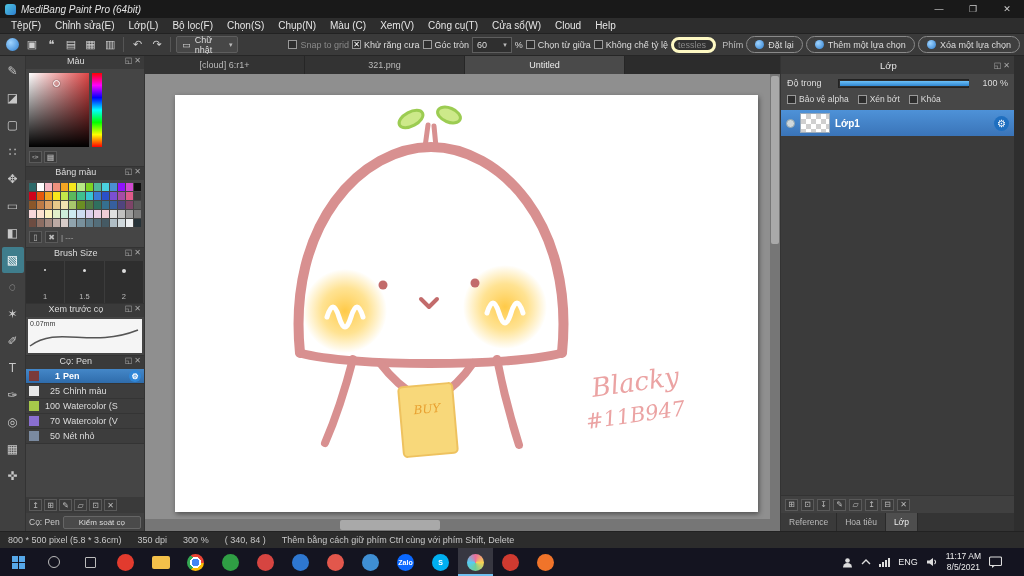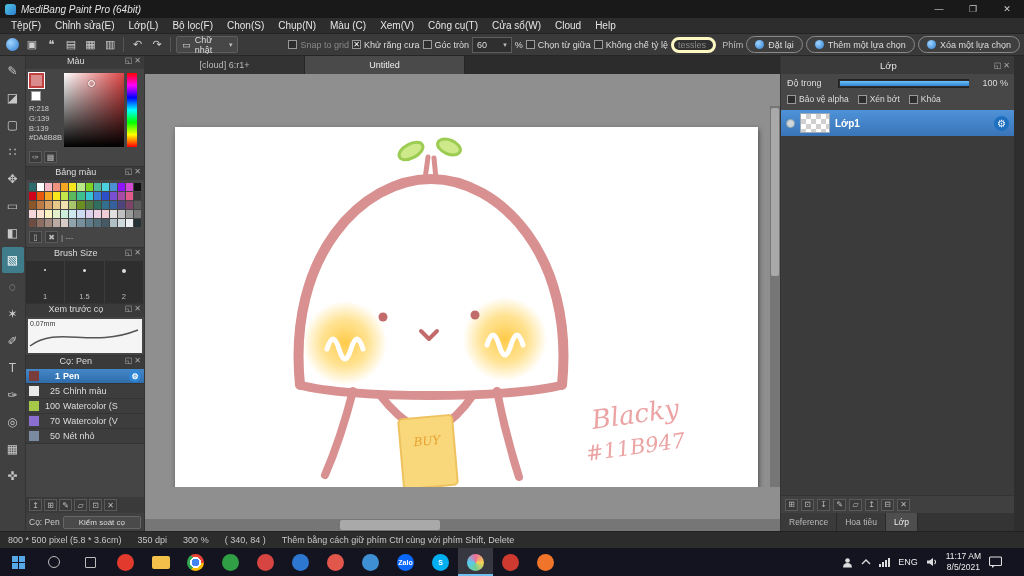--- a/index.html
+++ b/index.html
@@ -78,21 +78,21 @@
 .chip{width:10px;height:10px;flex:none;}
 .bsz{width:18px;text-align:right;flex:none;}
 .bnm{flex:1;white-space:nowrap;overflow:hidden;}
 .bgear{width:12px;height:12px;border-radius:50%;background:#2f87d8;color:#fff;font-size:8px;display:flex;align-items:center;justify-content:center;flex:none;}
 .brush-ops{display:flex;gap:2px;padding:2px 3px;background:#3a3a3a;}
 .lp-foot{height:18px;display:flex;align-items:center;gap:3px;padding:0 3px;background:#404040;}
 .lp-foot .lbl{font-size:8.5px;color:#ccc;white-space:nowrap;}
 .ctrl-btn{flex:1;height:13px;background:#4a4a4a;border:1px solid #666;font-size:8px;color:#ddd;display:flex;align-items:center;justify-content:center;border-radius:2px;white-space:nowrap;}
 
 
-.canvas-region{width:635px;position:relative;background:#8f8f8f;display:flex;flex-direction:column;gap:32px;}
+.canvas-region{width:635px;position:relative;background:#8f8f8f;display:flex;flex-direction:column;}
 .doc-tabbar{height:18px;background:#2c2c2c;display:flex;}
 .dtab{width:160px;display:flex;align-items:center;justify-content:center;font-size:9px;color:#bbb;background:#333;border-right:1px solid #262626;white-space:nowrap;overflow:hidden;}
 .dtab.act{background:#4a4a4a;color:#eee;}
 .viewport{position:relative;flex:1;overflow:hidden;}
 .canvas-white{position:absolute;left:30px;top:21px;width:583px;height:417px;background:#fff;box-shadow:1px 2px 5px rgba(0,0,0,.45);}
 .vscroll{position:absolute;right:0;top:0;bottom:0;width:10px;background:#767676;}
 .vthumb{position:absolute;top:2px;left:1px;right:1px;height:168px;background:#a9a9a9;border-radius:2px;}
 .hscroll{height:12px;background:#767676;position:relative;}
 .hthumb{position:absolute;left:195px;width:100px;top:1px;bottom:1px;background:#a9a9a9;border-radius:2px;}
 
@@ -253,28 +253,20 @@
 
   <div class="left-panels">
 
     <div class="panel">
       <div class="p-hd">
         <span class="t">Màu</span>
         <span class="p-ic">◱</span>
         <span class="p-ic">✕</span>
       </div>
       <div class="mau-body">
-        <div class="mau-left">
-          <div class="fg"></div>
-          <div class="bg-sw"></div>
-          <div class="rgb">R:218</div>
-          <div class="rgb">G:139</div>
-          <div class="rgb">B:139</div>
-          <div class="rgb">#DA8B8B</div>
-        </div>
         <div class="sv">
           <div class="sv-cur"></div>
         </div>
         <div class="hue"></div>
       </div>
       <div class="mau-foot">
         <span class="mini-btn">✑</span>
         <span class="mini-btn">▦</span>
       </div>
     </div>
@@ -446,20 +438,21 @@
 
     <div class="lp-foot">
       <span class="lbl">Cọ: Pen</span>
       <span class="ctrl-btn">Kiểm soát cọ</span>
     </div>
   </div>
 
   <div class="canvas-region">
     <div class="doc-tabbar">
         <div class="dtab">[cloud] 6:r1+</div>
+        <div class="dtab">321.png</div>
         <div class="dtab act">Untitled</div>
       </div>
     <div class="viewport">
       <div class="canvas-white">
         <svg width="583" height="417" viewBox="0 0 583 417">
           <defs>
             <radialGradient id="cheek" cx="50%" cy="50%" r="50%">
               <stop offset="0%" stop-color="#ffc73e" stop-opacity="0.95"></stop>
               <stop offset="55%" stop-color="#ffd96e" stop-opacity="0.75"></stop>
               <stop offset="100%" stop-color="#ffd96e" stop-opacity="0"></stop>

